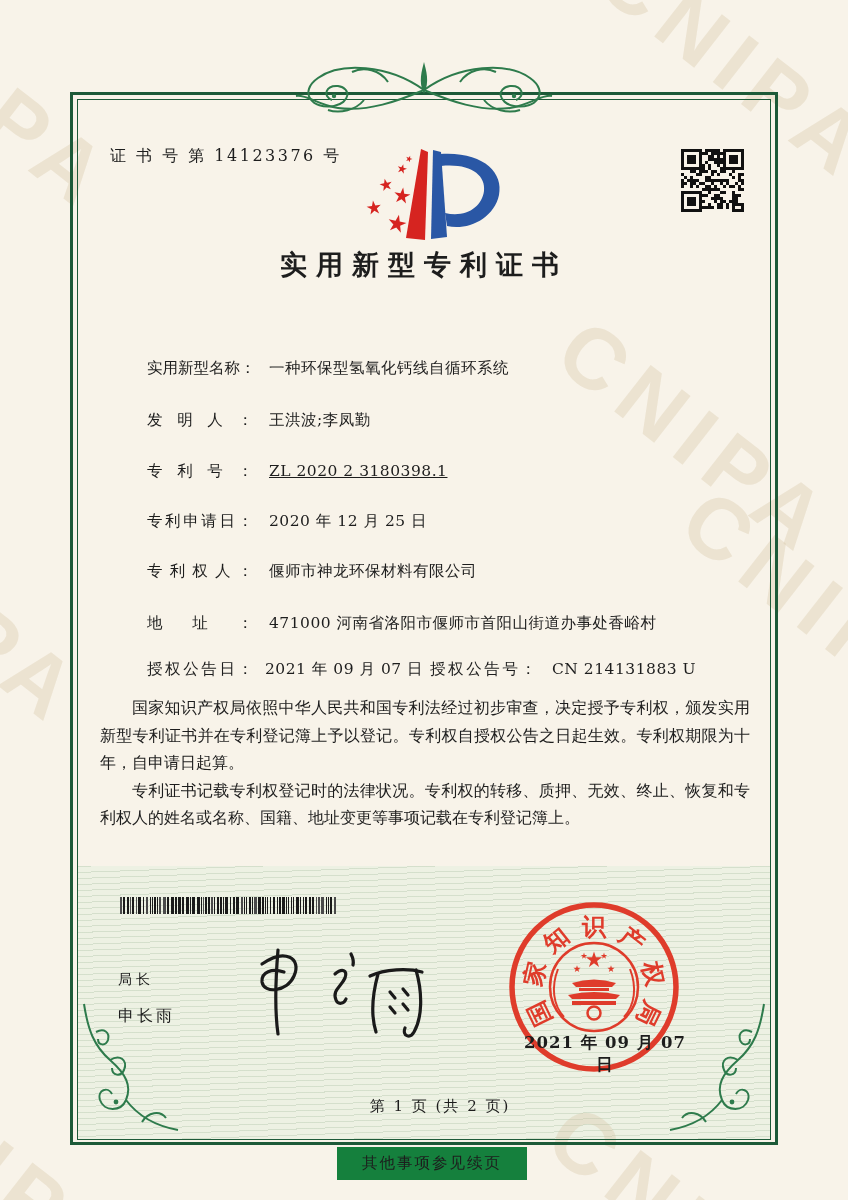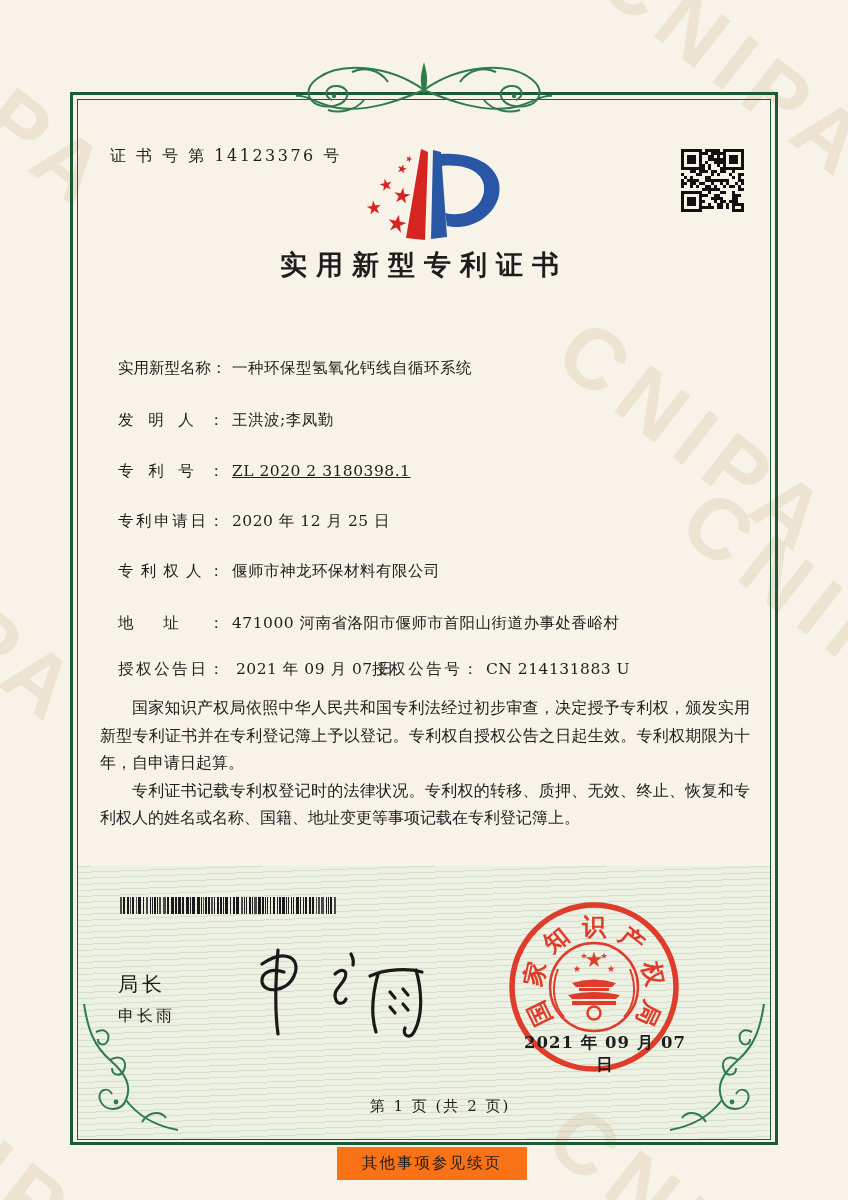--- a/index.html
+++ b/index.html
@@ -38,43 +38,43 @@
   .corner-left{left:78px;transform:scaleX(-1);}
 
   .cert-no{position:absolute;left:110px;top:146px;font-size:16px;letter-spacing:2.5px;z-index:5;}
   .logo{position:absolute;left:330px;top:138px;z-index:5;}
   .qr{position:absolute;left:681px;top:149px;z-index:5;}
   .title{position:absolute;left:70px;top:247px;width:708px;text-align:center;
          font-size:27px;font-weight:700;letter-spacing:9px;z-index:5;}
 
   .frow{position:absolute;left:118px;white-space:nowrap;font-size:15.5px;z-index:5;}
   .r1{top:358px;} .r2{top:410px;} .r3{top:461px;text-decoration:underline;} .r4{top:511px;} .r5{top:561px;} .r6{top:613px;} .r7{top:659px;}
-  .flabel{display:inline-block;width:106px;text-align:justify;text-align-last:justify;}
-  .fvalue{margin-left:8px;letter-spacing:0.5px;}
+  .flabel{display:inline-block;width:106px;text-align:justify;text-align-last:justify;margin-left:29px;}
+  .fvalue{margin-left:16px;letter-spacing:0.5px;}
   .gval1{display:inline-block;width:136px;margin-left:12px;}
 
   .paras{position:absolute;left:100px;top:694px;width:650px;font-size:16px;line-height:27.5px;
          text-align:justify;z-index:5;}
   .paras p{margin:0;text-indent:2em;}
 
   .barcode{position:absolute;left:120px;top:897px;z-index:5;}
-  .bureau-title{position:absolute;left:118px;top:971px;font-size:20px;letter-spacing:4px;z-index:6;}
+  .bureau-title{position:absolute;left:118px;top:971px;font-size:14px;letter-spacing:4px;z-index:6;}
   .bureau-name{position:absolute;left:118px;top:1006px;font-size:16px;letter-spacing:3px;z-index:6;}
   .sign{position:absolute;left:240px;top:944px;z-index:6;}
 
   .seal{position:absolute;left:506px;top:899px;z-index:6;opacity:0.93;}
   #seal-ring text{font-size:24px;font-weight:bold;fill:#df2f1e;
                   font-family:"DejaVu Serif","Liberation Serif",serif;}
   .seal-date{position:absolute;left:512px;top:1032px;width:186px;text-align:center;
              font-size:16.5px;font-weight:600;letter-spacing:1px;z-index:7;}
 
   .page-num{position:absolute;left:70px;top:1097px;width:708px;text-align:center;
             font-size:15px;letter-spacing:2px;z-index:5;padding-left:16px;}
   .note-box{position:absolute;left:337px;top:1147px;width:190px;height:33px;line-height:33px;
-            text-align:center;background:#f97316;font-size:15.5px;letter-spacing:2px;z-index:5;}
+            text-align:center;background:#15803d;font-size:15.5px;letter-spacing:2px;z-index:5;}
 </style>
 </head>
 <body>
 
 <div class="page">
 
   <div class="wm wm1">CNIPA</div>
   <div class="wm wm2">CNIPA</div>
   <div class="wm wm3">CNIPA</div>
   <div class="wm wm4">CNIPA</div>

